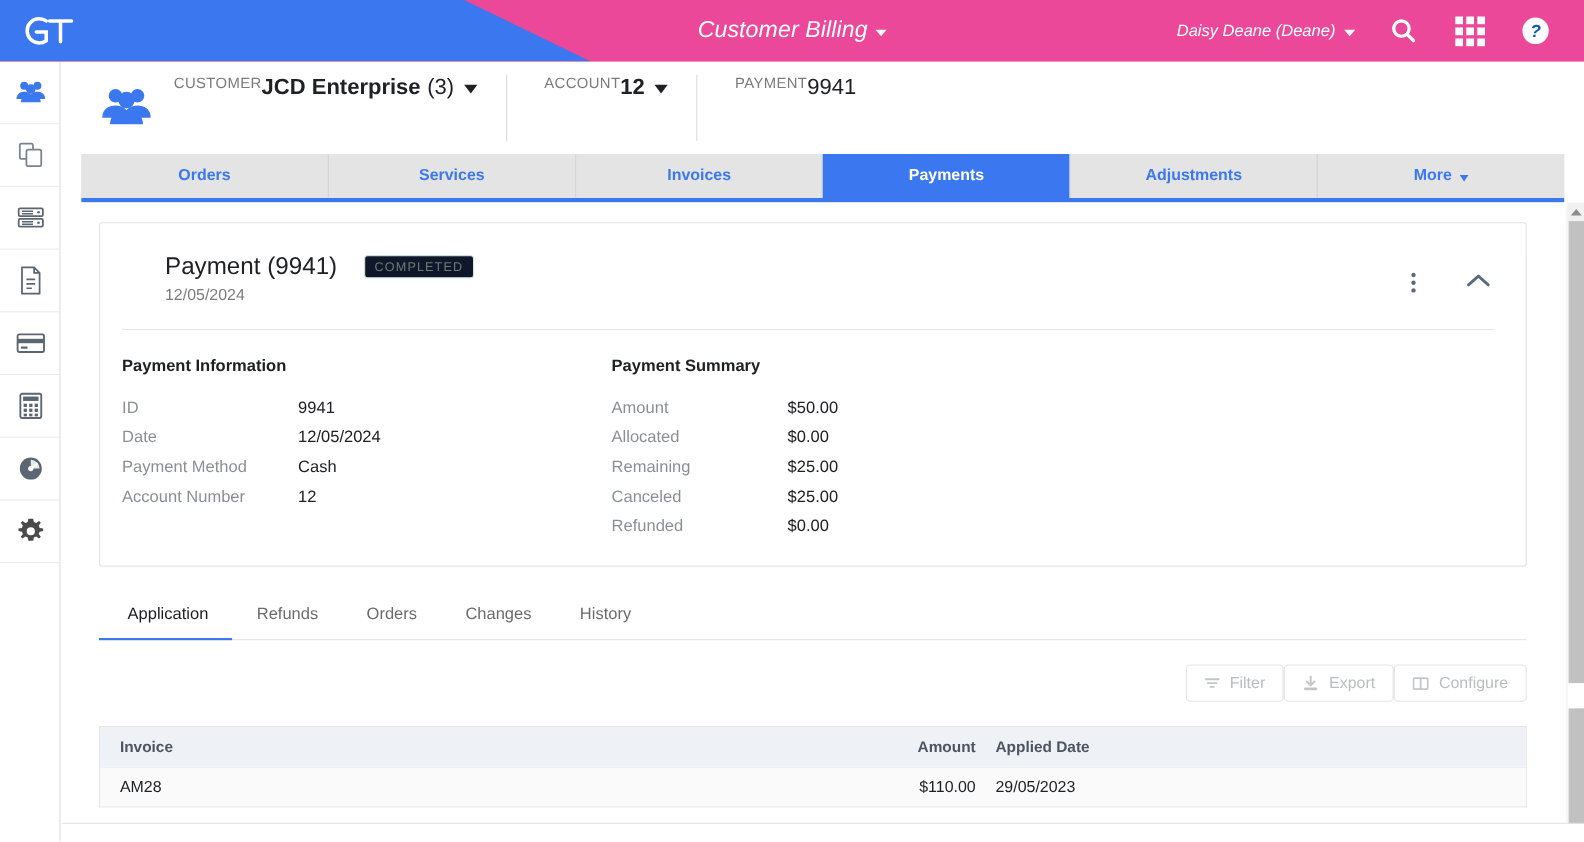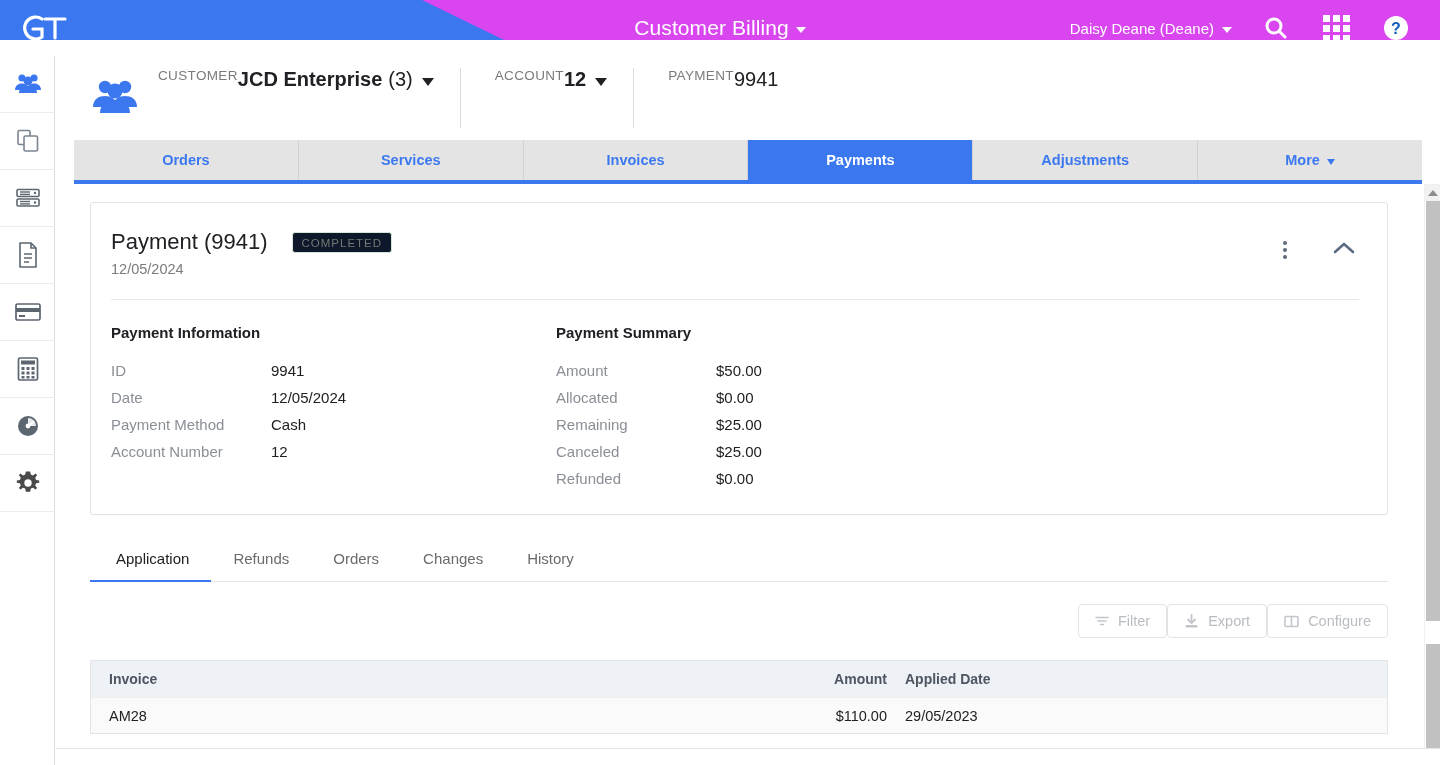--- a/index.html
+++ b/index.html
@@ -8,22 +8,22 @@
     width: 1440px; height: 765px;
     font-family: "Liberation Sans", sans-serif;
     background: #ffffff;
     overflow: hidden;
     -webkit-font-smoothing: antialiased;
   }
   .app { position: relative; width: 1440px; height: 765px; }
 
   
   .topbar {
-    position: absolute; top: 0; left: 0; width: 1440px; height: 40px;
-    background: #d946ef; overflow: hidden; z-index: 30;
+    position: absolute; top: 0; left: 0; width: 1440px; height: 56px;
+    background: #ec4899; overflow: hidden; z-index: 30; font-style: italic;
   }
   .topbar-diagonal {
     position: absolute; top: 0; left: 0; width: 540px; height: 56px;
     background: #3b78f0;
     clip-path: polygon(0 0, 422px 0, 537px 56px, 0 56px);
   }
   .logo {
     position: absolute; left: 20px; top: 12px;
     width: 52px; height: 32px;
     display: flex; align-items: center; justify-content: center;
@@ -122,21 +122,21 @@
     background: #ffffff; overflow: hidden;
   }
   .scrollpane { width: 1356px; height: 565px; }
 
   
   .card {
     margin: 18px 24px 0 34px; border: 1px solid #e2e2e2; border-radius: 3px;
     background: #ffffff; padding: 26px 28px 22px 20px;
     box-shadow: 0 1px 1px rgba(0,0,0,.02);
   }
-  .card-head { display: flex; align-items: flex-start; }
+  .card-head { display: flex; align-items: center; margin-left: 39px; }
   .card-head-left { flex: 1; }
   .card-title-row { display: flex; align-items: center; }
   .card-title { font-size: 22px; color: #202124; }
   .badge {
     margin-left: 24px; background: #0f172a; border: 1px solid #d4e8da;
     color: #6e7b74; font-size: 11.5px; letter-spacing: 1px;
     padding: 4px 9px 3px; border-radius: 3px;
   }
   .card-sub { margin-top: 6px; font-size: 14.5px; color: #7b7b7b; }
   .card-head-actions { display: flex; align-items: center; gap: 38px; padding-top: 8px; }

